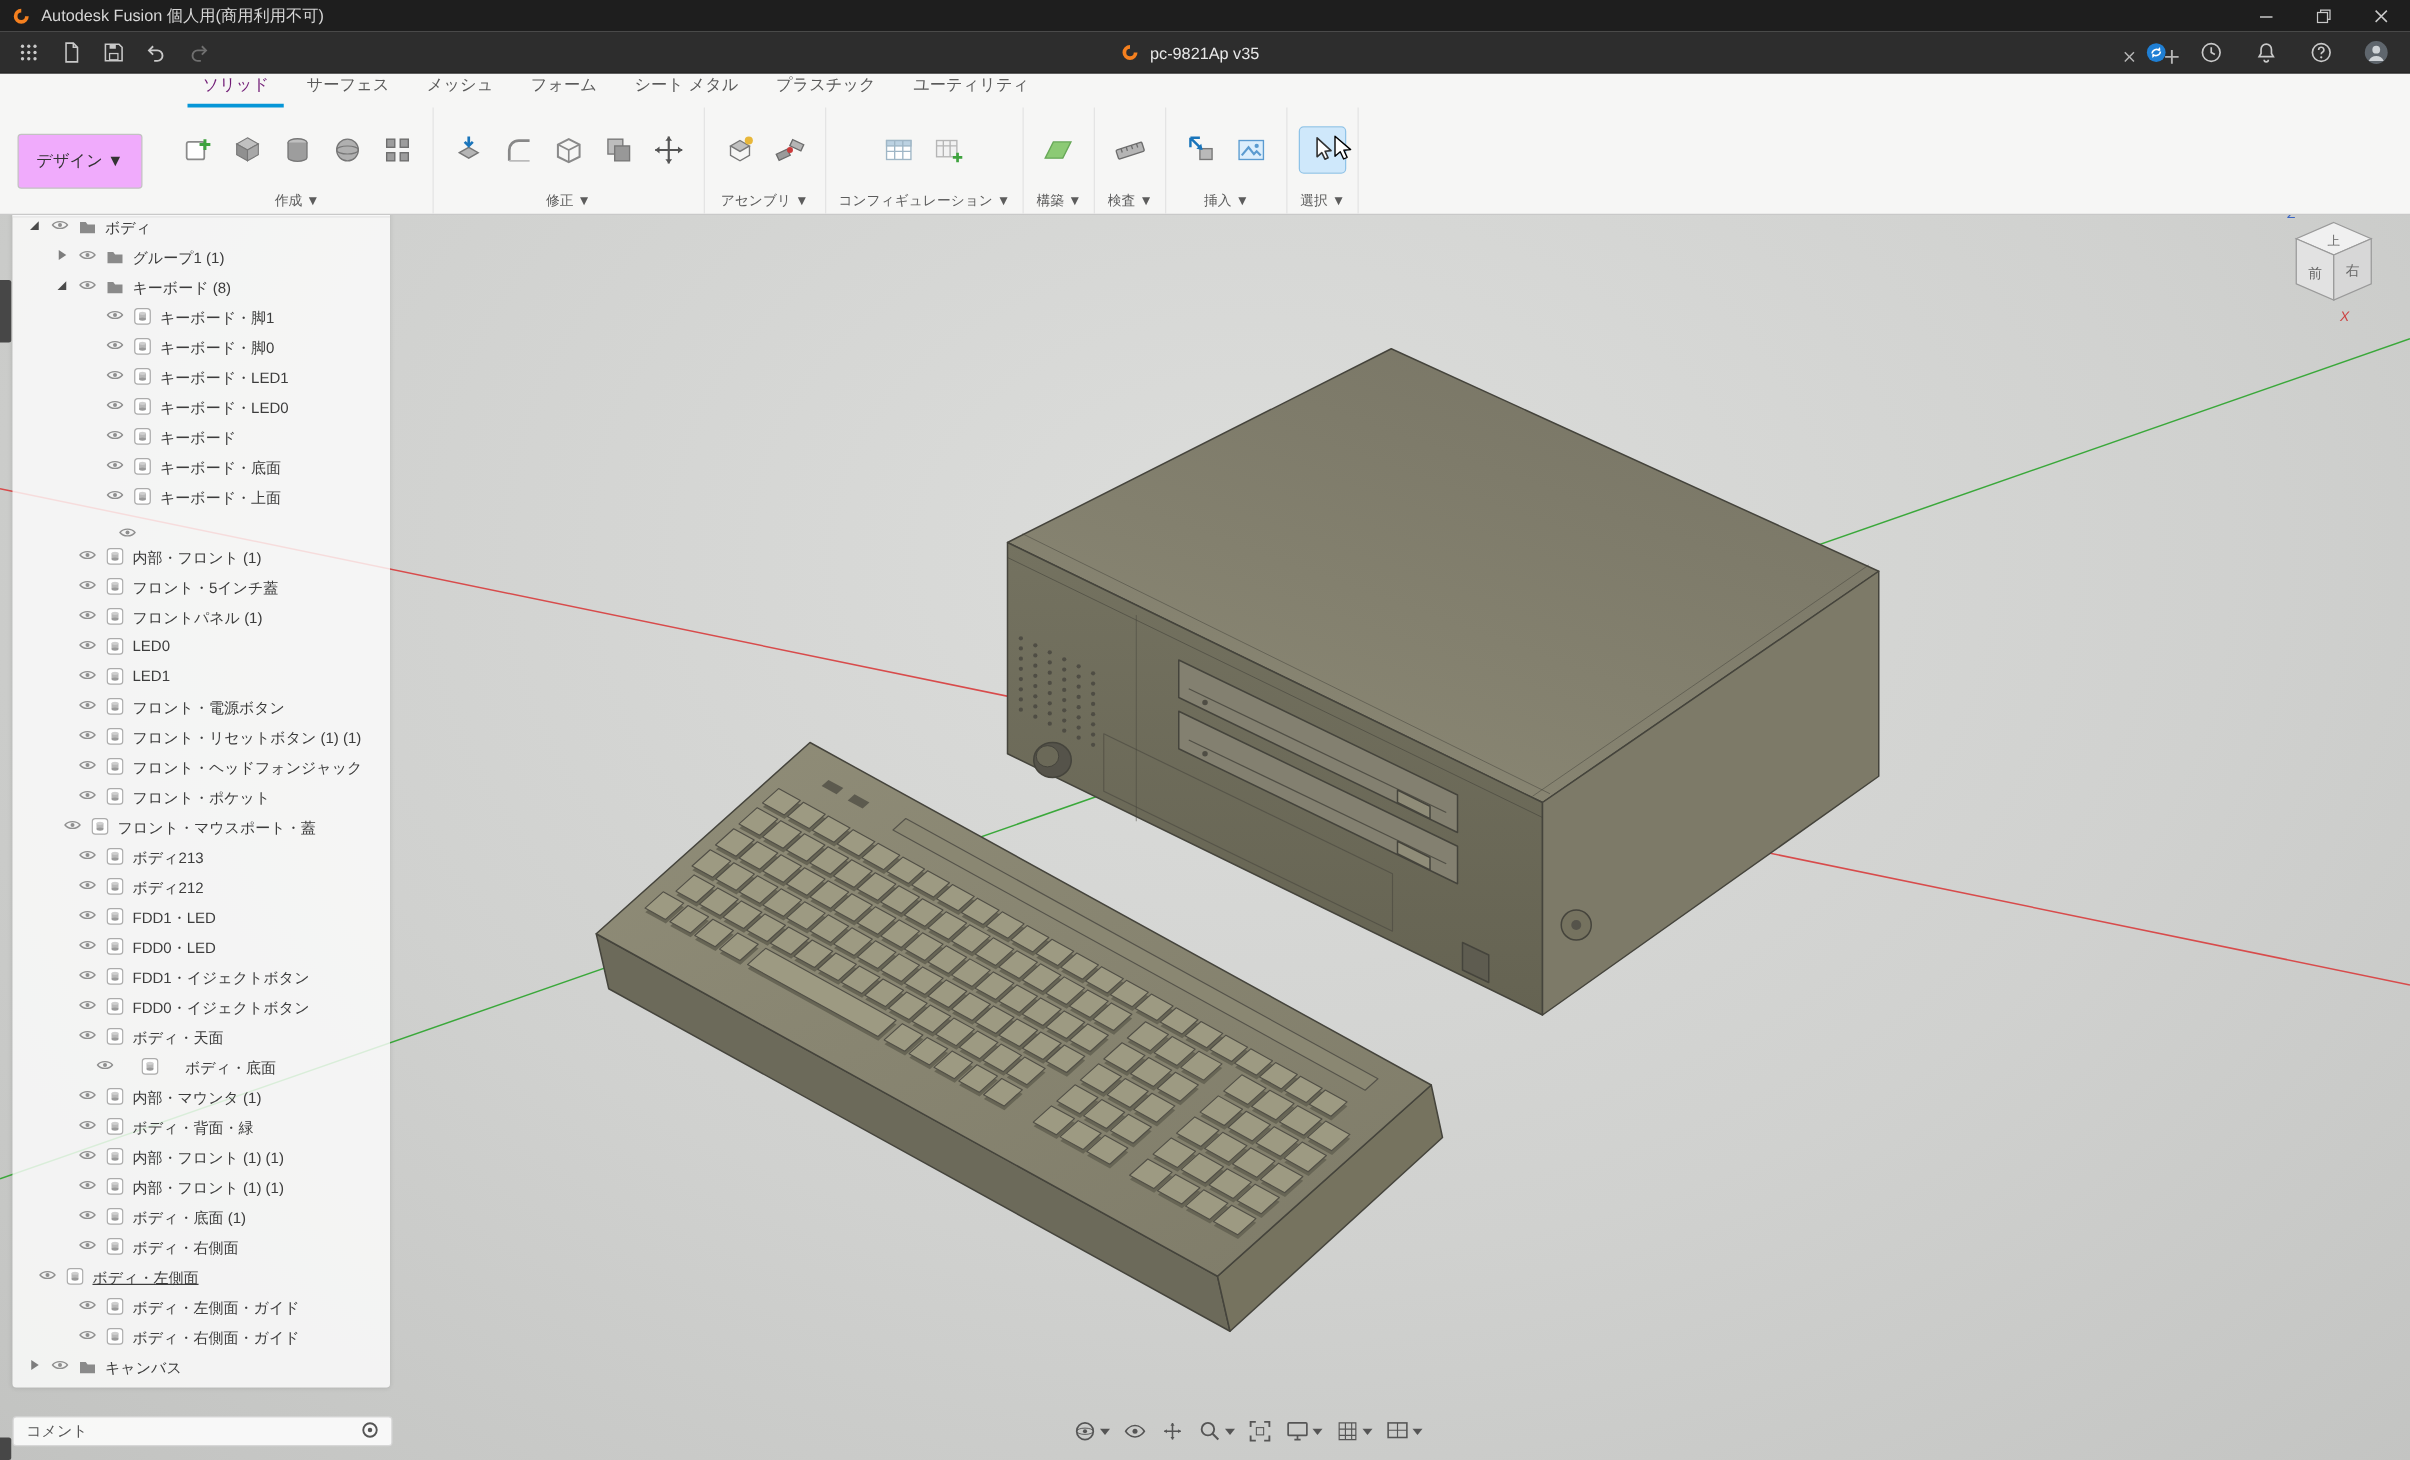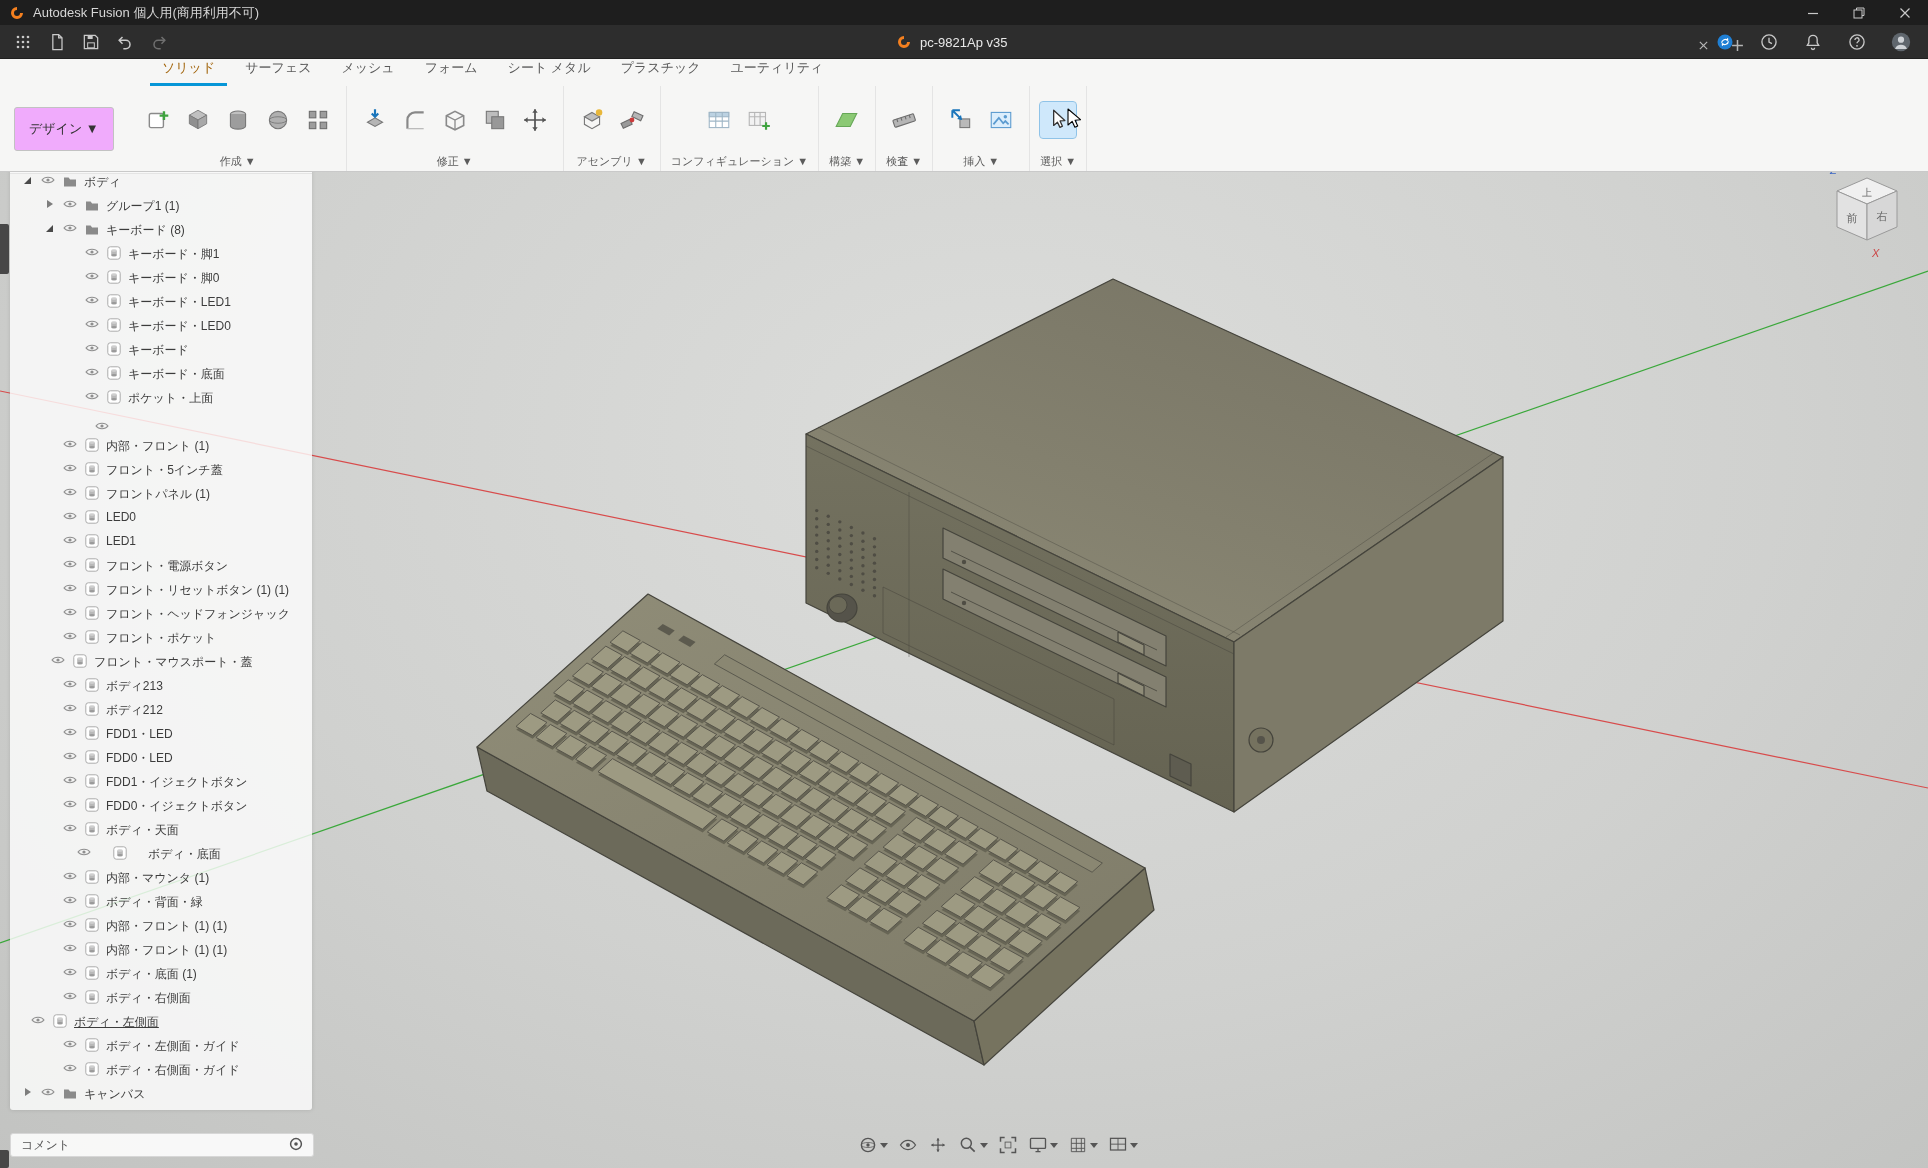--- a/index.html
+++ b/index.html
@@ -22,21 +22,21 @@
   #doctab{position:absolute;left:896px;top:0;height:34px;display:flex;align-items:center;gap:8px;font-size:13px;color:#e8e8e8;}
   #tab-close{position:absolute;left:1688px;top:6px;}
   #tab-new{position:absolute;left:1722px;top:6px;}
   #appbar-right{position:absolute;right:12px;top:0;height:34px;display:flex;align-items:center;gap:14px;}
 
   
   #ribbon{position:absolute;left:0;top:59px;width:1928px;height:113px;background:#f6f6f5;z-index:40;
     border-bottom:1px solid #c9c9c9;}
   #ribbon-tabs{display:flex;gap:6px;padding-left:150px;height:27px;align-items:flex-end;}
   .rtab{font-size:13px;color:#5a5a5a;padding:4px 12px 6px;cursor:default;border-bottom:3px solid transparent;white-space:nowrap;}
-  .rtab.active{color:#a16207;border-bottom:3px solid #0696d7;}
+  .rtab.active{color:#701a75;border-bottom:3px solid #0696d7;}
   #ribbon-tools{display:flex;align-items:stretch;height:85px;padding-left:14px;}
   #design-btn{align-self:center;height:44px;margin-right:16px;padding:0 14px;background:#f0abfc;
     border:1px solid #c2c2c2;border-radius:3px;display:flex;align-items:center;font-size:13px;color:#333;}
   .rgroup{display:flex;flex-direction:column;align-items:center;padding:0 10px;border-right:1px solid #e4e4e4;}
   .ricons{flex:1;display:flex;align-items:center;gap:4px;}
   .ribtn{width:36px;height:36px;display:flex;align-items:center;justify-content:center;border-radius:3px;position:relative;}
   .ribtn.hl{background:#cfe8fb;outline:1px solid #8fc3e8;}
   .rlabel{font-size:11px;color:#5c5c5c;height:18px;line-height:16px;white-space:nowrap;}
 
   
@@ -948,21 +948,21 @@
           </svg>
         </span>
         <span class="ti">
           <svg width="14" height="14" viewBox="0 0 14 14">
             <rect x="0.8" y="0.8" width="12.4" height="12.4" rx="2.5" fill="#fff" stroke="#ababab"></rect>
             <rect x="4.2" y="4.6" width="5.6" height="4.6" fill="#b9b9b9"></rect>
             <ellipse cx="7" cy="4.6" rx="2.8" ry="1.3" fill="#cfcfcf"></ellipse>
             <ellipse cx="7" cy="9.2" rx="2.8" ry="1.3" fill="#9a9a9a"></ellipse>
           </svg>
         </span>
-        <span>ポケット・上面</span>
+        <span>キーボード・上面</span>
       </div>
       <div class="tree-row" style="padding-left: 84px; flex-direction: column;">
         <span class="tw"></span>
         <span class="ti">
           <svg width="14" height="12" viewBox="0 0 14 12">
             <path d="M1 6c2.6-3.6 9.4-3.6 12 0-2.6 3.6-9.4 3.6-12 0z" fill="none" stroke="#8f8f8f" stroke-width="1.1"></path>
             <circle cx="7" cy="6" r="1.6" fill="#8f8f8f"></circle>
           </svg>
         </span>
         <span class="ti">

